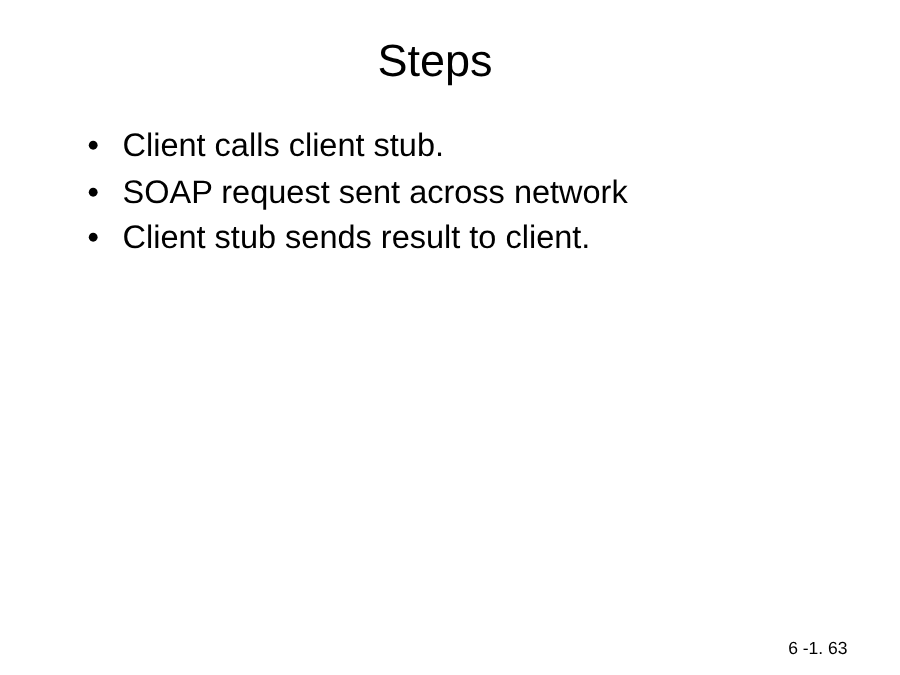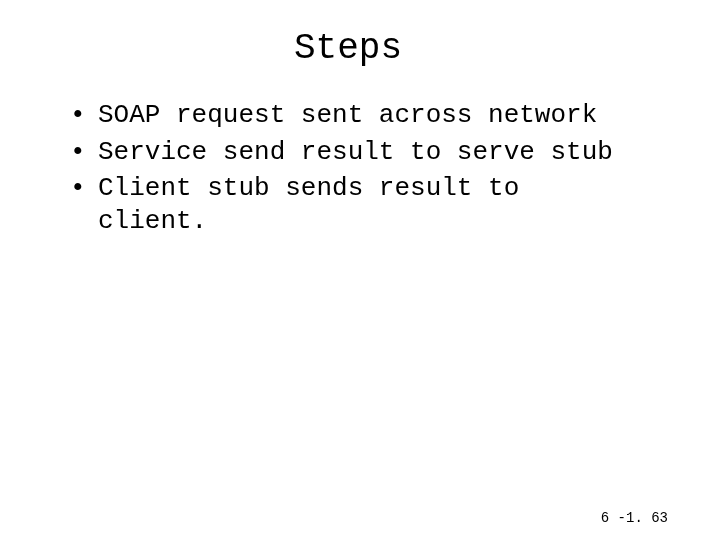--- a/index.html
+++ b/index.html
@@ -11,21 +11,20 @@
     font-family: Arial, Helvetica, sans-serif;
     color: #000;
     position: relative;
     overflow: hidden;
   }
   .slide {
     width: 696px;
     height: 540px;
     position: relative;
     box-sizing: border-box;
-    font-family: Liberation Mono, monospace;
   }
   .title {
     text-align: center;
     font-size: 36px;
     font-weight: normal;
     margin: 0;
     padding-top: 28px;
   }
   .body {
     padding: 30px 60px 0 70px;
@@ -45,31 +44,31 @@
   ul.bullets > li::before {
     content: "•";
     position: absolute;
     left: 0;
     top: 0;
     font-size: 26px;
     line-height: 1.25;
   }
   .footer {
     position: absolute;
-    right: 28px;
+    right: 18px;
     bottom: 14px;
     font-size: 14px;
   }
 </style>
 </head>
 <body>
 
 <div class="slide">
   <h1 class="title">Steps</h1>
   <div class="body">
     <ul class="bullets">
+      <li><span>Client calls client stub.</span></li>
       <li><span>SOAP request sent across network</span></li>
-      <li><span>Service send result to serve stub</span></li>
       <li><span>Client stub sends result to client.</span></li>
     </ul>
   </div>
   <div class="footer">6 -1. 63</div>
 </div>
 
 </body></html>

